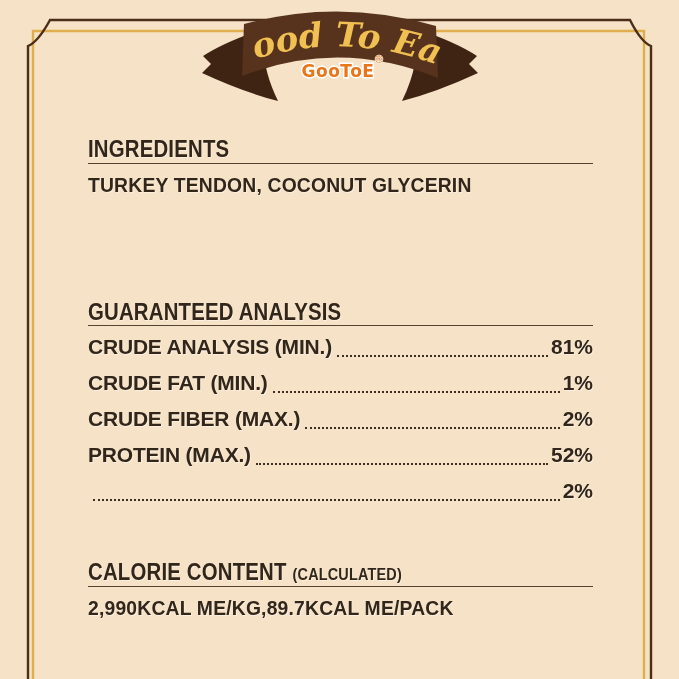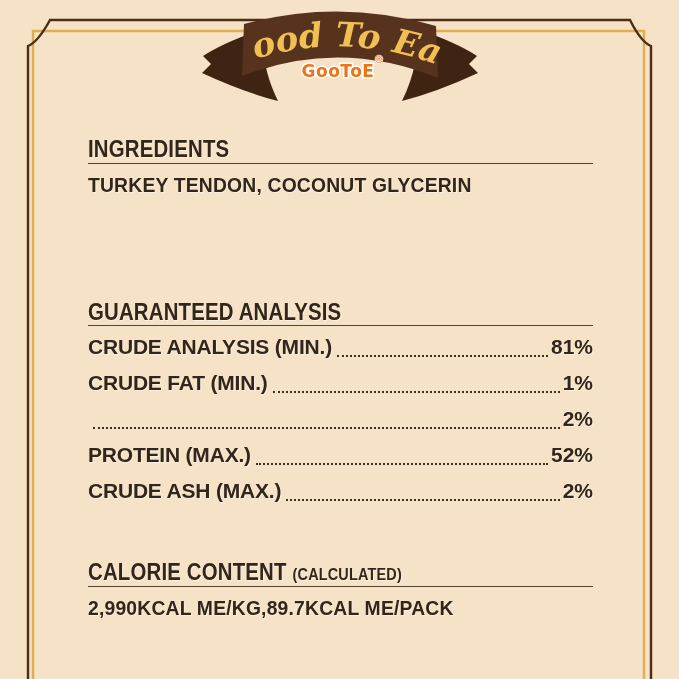--- a/index.html
+++ b/index.html
@@ -103,30 +103,30 @@
       <span class="ga-label">CRUDE ANALYSIS (MIN.)</span>
       <span class="ga-dots"></span>
       <span class="ga-value">81%</span>
     </div>
     <div class="ga-row">
       <span class="ga-label">CRUDE FAT (MIN.)</span>
       <span class="ga-dots"></span>
       <span class="ga-value">1%</span>
     </div>
     <div class="ga-row">
+      <span class="ga-label">CRUDE FIBER (MAX.)</span>
       <span class="ga-dots"></span>
       <span class="ga-value">2%</span>
     </div>
     <div class="ga-row">
       <span class="ga-label">PROTEIN (MAX.)</span>
       <span class="ga-dots"></span>
       <span class="ga-value">52%</span>
     </div>
     <div class="ga-row">
-      <span class="ga-label">CRUDE ASH (MAX.)</span>
       <span class="ga-dots"></span>
       <span class="ga-value">2%</span>
     </div>
   </div>
 
   <div class="heading-wrap" style="top:559px;">
     <span class="heading">CALORIE CONTENT</span>
     <span class="qualifier">(CALCULATED)</span>
   </div>
   <div class="rule" style="top:586px;"></div>

